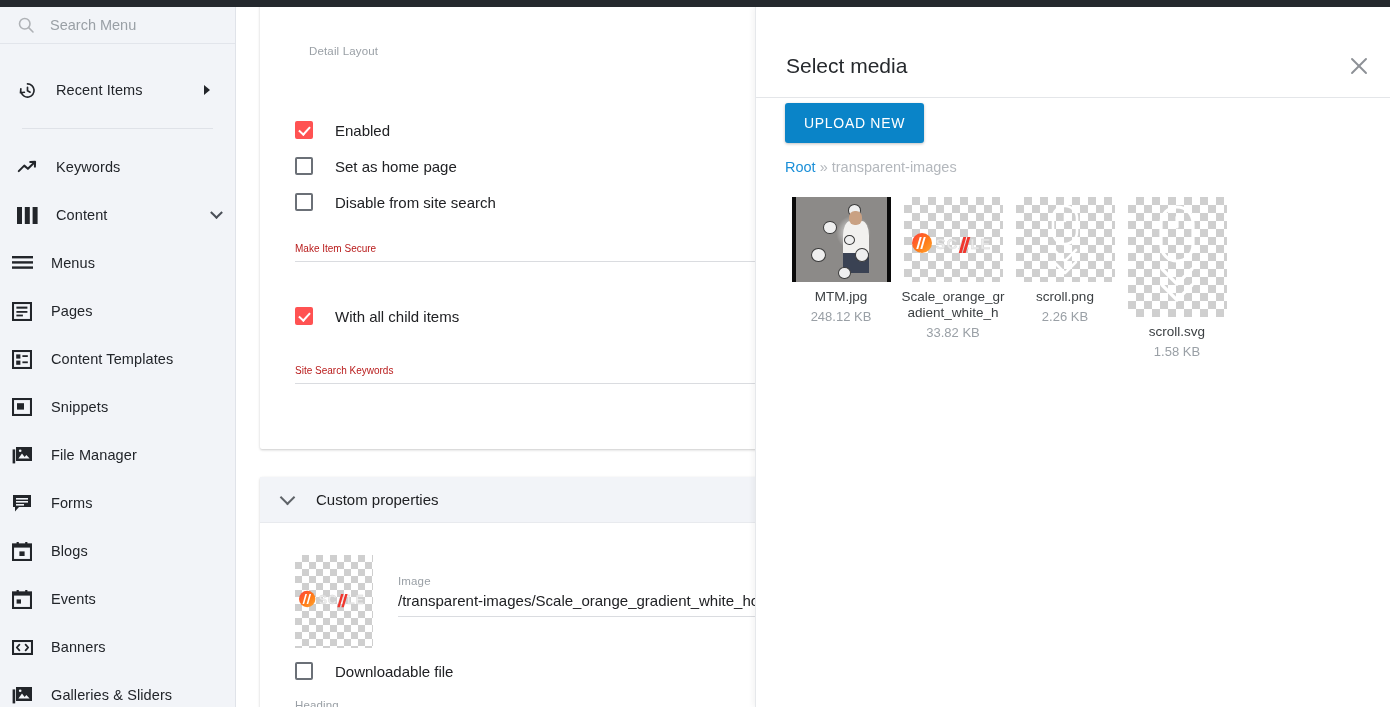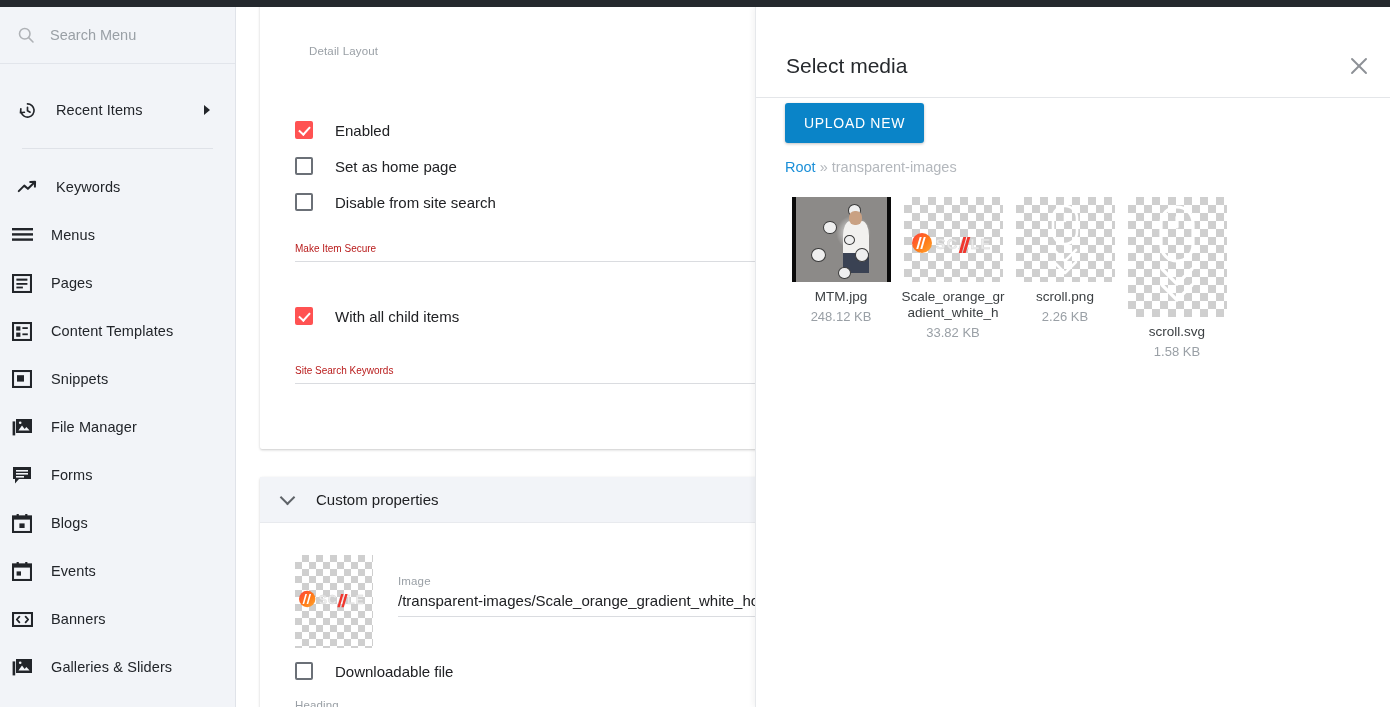--- a/index.html
+++ b/index.html
@@ -20,21 +20,21 @@
 
   
   .sidebar {
     position: absolute; top: 7px; left: 0;
     width: 236px; height: 700px;
     background: #f2f4f8;
     border-right: 1px solid #e0e3e9;
     overflow: hidden;
   }
   .search-row {
-    height: 57px;
+    height: 37px;
     display: flex; align-items: center;
     padding: 0 16px;
     border-bottom: 1px solid #e2e5eb;
   }
   .search-icon { width: 20px; height: 20px; flex: 0 0 20px; margin-right: 14px; opacity: .45; }
   .search-input {
     border: none; outline: none; background: transparent;
     font-family: "Liberation Sans", sans-serif;
     font-size: 14.5px; color: #3c4043;
     width: 160px;
@@ -333,20 +333,31 @@
   <div class="nav-item">
     <span class="ico">
       <svg width="22" height="22" viewBox="0 0 24 24">
         <path d="M3 16.5 L9 10.5 L13 14 L20 7" fill="none" stroke="#22252a" stroke-width="2.2" stroke-linecap="round" stroke-linejoin="round"></path>
         <path d="M15.5 6.6 L20.8 6.4 L20.6 11.6" fill="none" stroke="#22252a" stroke-width="2.2" stroke-linecap="round" stroke-linejoin="round"></path>
       </svg>
     </span>
     <span class="lbl">Keywords</span>
   </div>
 
+  <div class="nav-item">
+    <span class="ico">
+      <svg width="21" height="17" viewBox="0 0 21 17">
+        <rect x="0" y="0" width="5" height="17" fill="#22252a"></rect>
+        <rect x="7.8" y="0" width="5" height="17" fill="#22252a"></rect>
+        <rect x="15.6" y="0" width="5" height="17" fill="#22252a"></rect>
+      </svg>
+    </span>
+    <span class="lbl">Content</span>
+    <span class="caret-down"></span>
+  </div>
 
   <div class="nav-item sub">
     <span class="ico">
       <svg width="21" height="14" viewBox="0 0 21 14">
         <rect x="0" y="0" width="21" height="2.4" fill="#22252a"></rect>
         <rect x="0" y="5.2" width="21" height="2.4" fill="#22252a"></rect>
         <rect x="0" y="10.4" width="21" height="2.4" fill="#22252a"></rect>
       </svg>
     </span>
     <span class="lbl">Menus</span>

